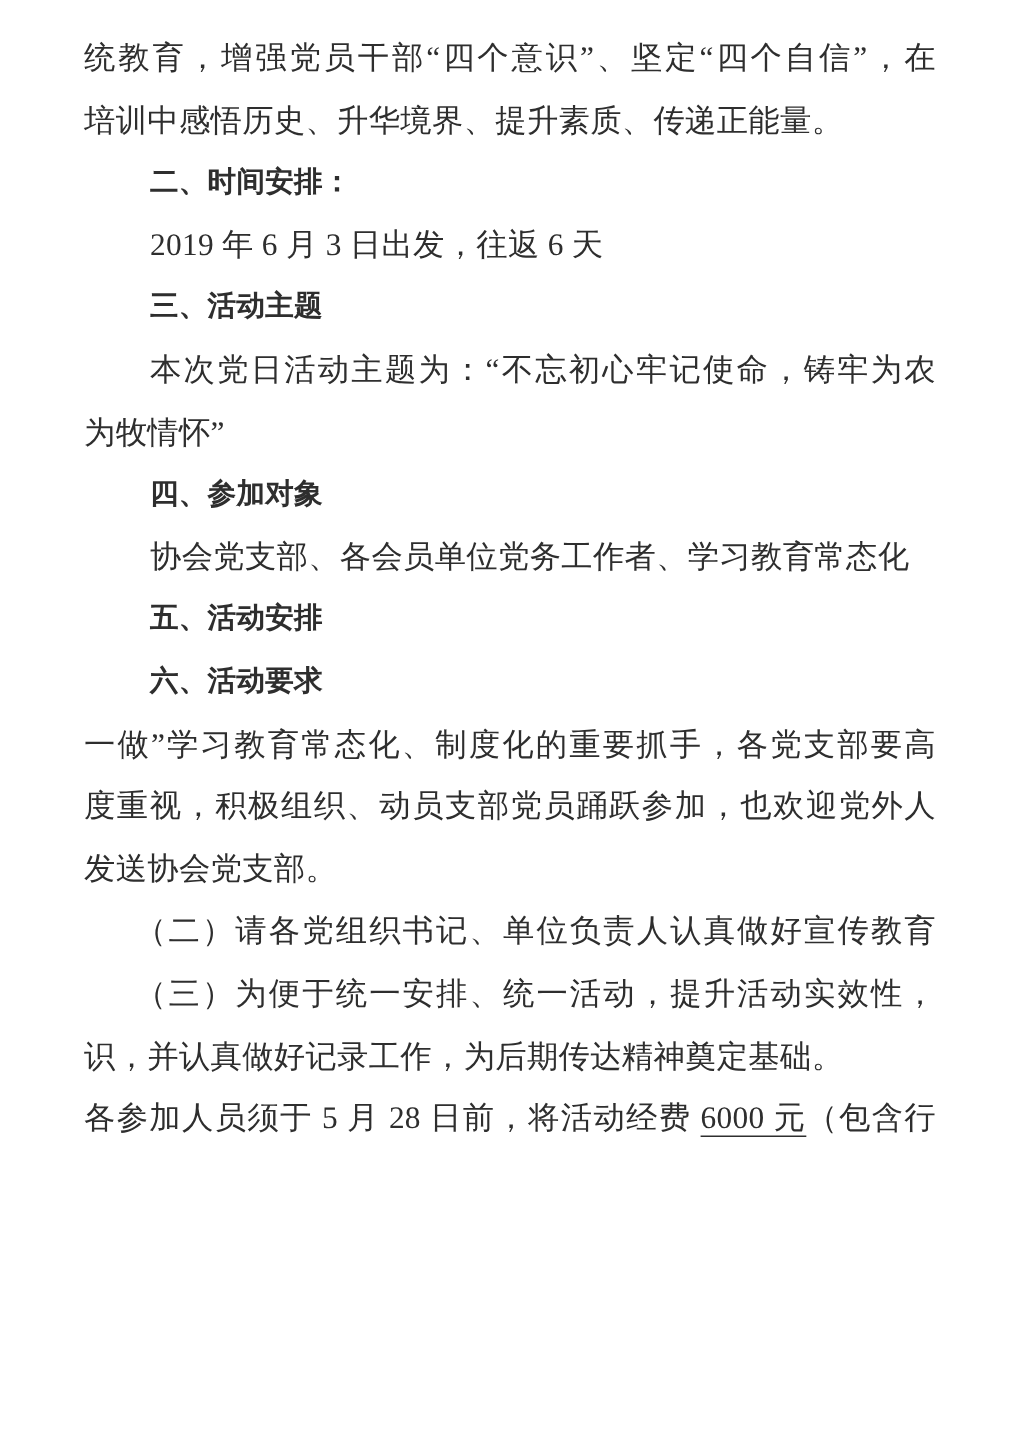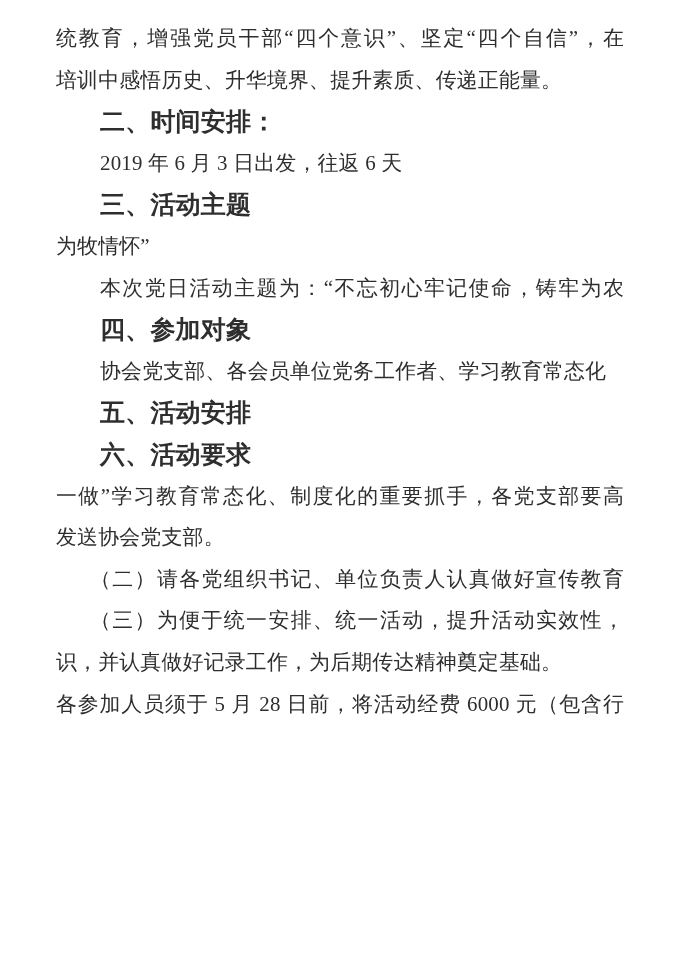--- a/index.html
+++ b/index.html
@@ -24,50 +24,52 @@
   .line {
     margin: 0;
     height: 41.6px;
     line-height: 41.6px;
     white-space: nowrap;
     letter-spacing: 0.2px;
   }
   .heading {
     font-family: "Liberation Sans", "DejaVu Sans", sans-serif;
     font-weight: 700;
-    font-size: 25px;
+    font-size: 19px;
   }
   .ind { padding-left: 44px; }
   .ind-p { padding-left: 34px; }
   .full {
     white-space: normal;
     text-align: justify;
     text-align-last: justify;
   }
   .u {
+    text-decoration: underline;
     text-underline-offset: 5px;
     text-decoration-thickness: 1px;
   }
 </style>
 </head>
 <body>
 
 <main class="page">
   <p class="line body full">统教育，增强党员干部“四个意识”、坚定“四个自信”，在</p>
   <p class="line body">培训中感悟历史、升华境界、提升素质、传递正能量。</p>
   <p class="line heading ind">二、时间安排：</p>
   <p class="line body ind">2019 年 6 月 3 日出发，往返 6 天</p>
   <p class="line heading ind">三、活动主题</p>
+  <p class="line body ind full">本次党日活动主题为：“不忘初心牢记使命，铸牢为农</p>
   <p class="line body">为牧情怀”</p>
-  <p class="line body ind full">本次党日活动主题为：“不忘初心牢记使命，铸牢为农</p>
   <p class="line heading ind">四、参加对象</p>
   <p class="line body ind">协会党支部、各会员单位党务工作者、学习教育常态化</p>
   <p class="line heading ind">五、活动安排</p>
   <p class="line heading ind">六、活动要求</p>
   <p class="line body full">一做”学习教育常态化、制度化的重要抓手，各党支部要高</p>
+  <p class="line body full">度重视，积极组织、动员支部党员踊跃参加，也欢迎党外人</p>
   <p class="line body">发送协会党支部。</p>
   <p class="line body ind-p full">（二）请各党组织书记、单位负责人认真做好宣传教育</p>
   <p class="line body ind-p full">（三）为便于统一安排、统一活动，提升活动实效性，</p>
   <p class="line body">识，并认真做好记录工作，为后期传达精神奠定基础。</p>
   <p class="line body full">
     <span>各参加人员须于 5 月 28 日前，将活动经费 </span><span class="u">6000 元</span><span>（包含行</span>
   </p>
 </main>
 
 </body></html>

